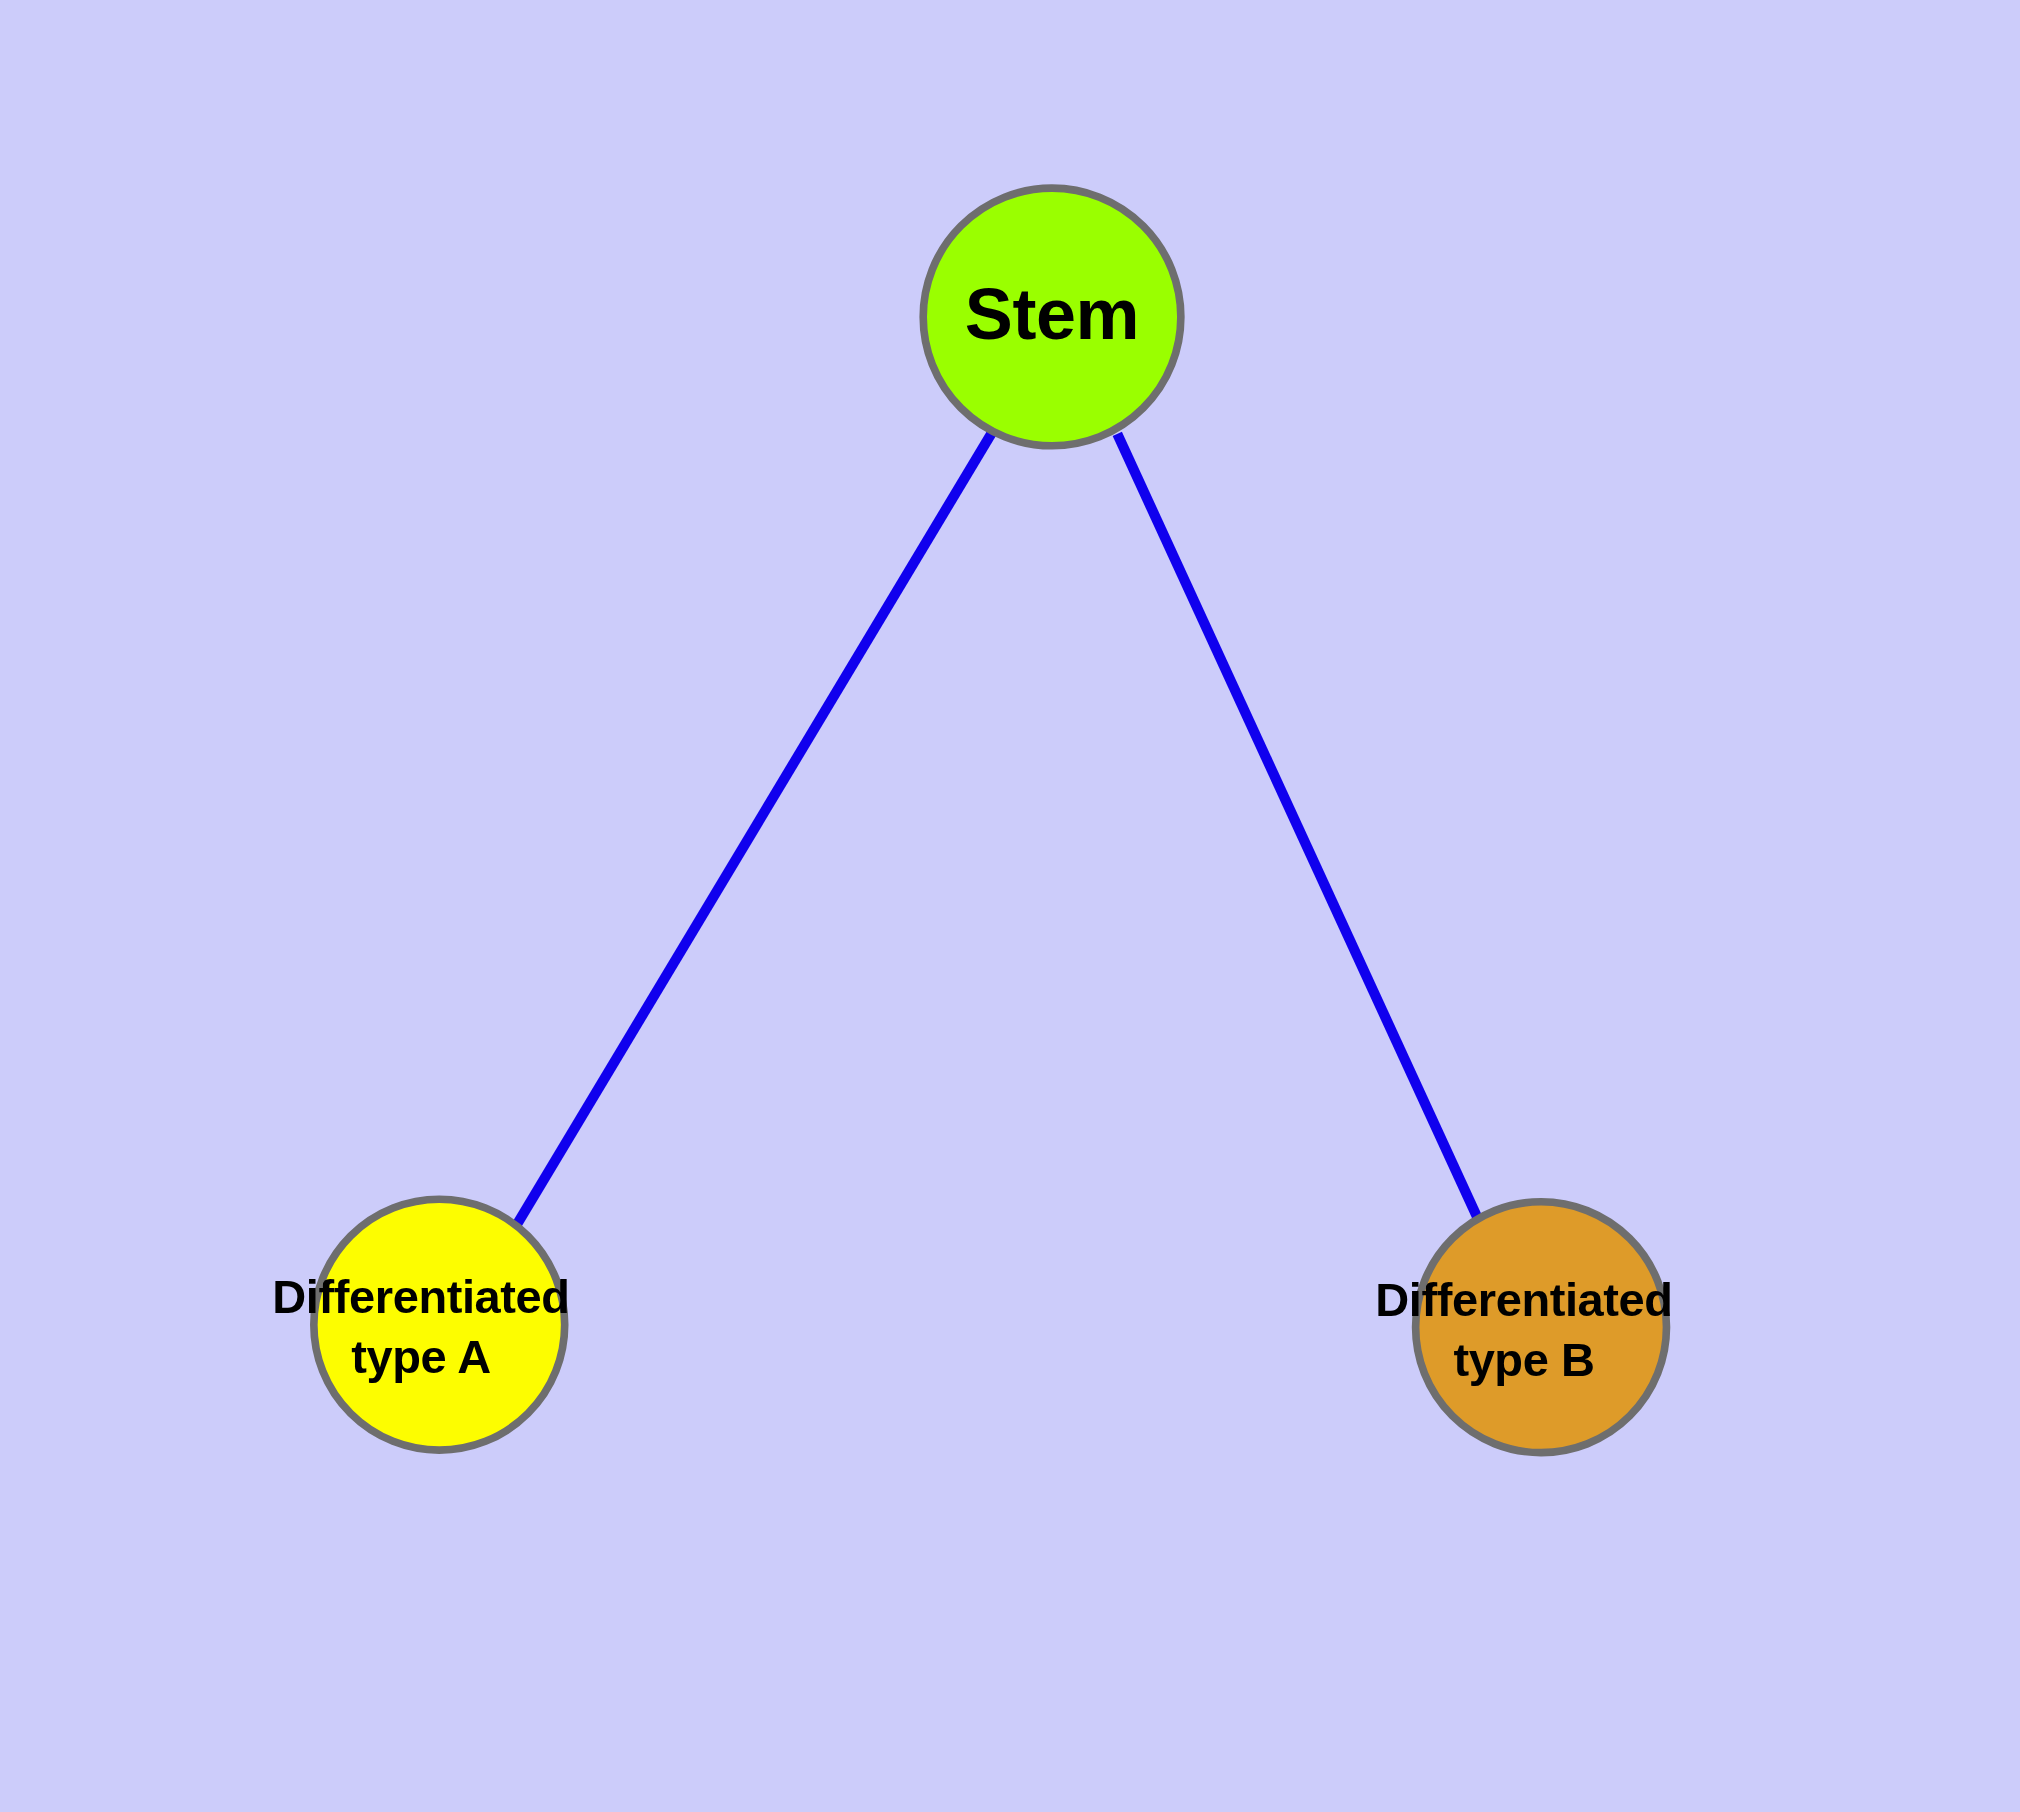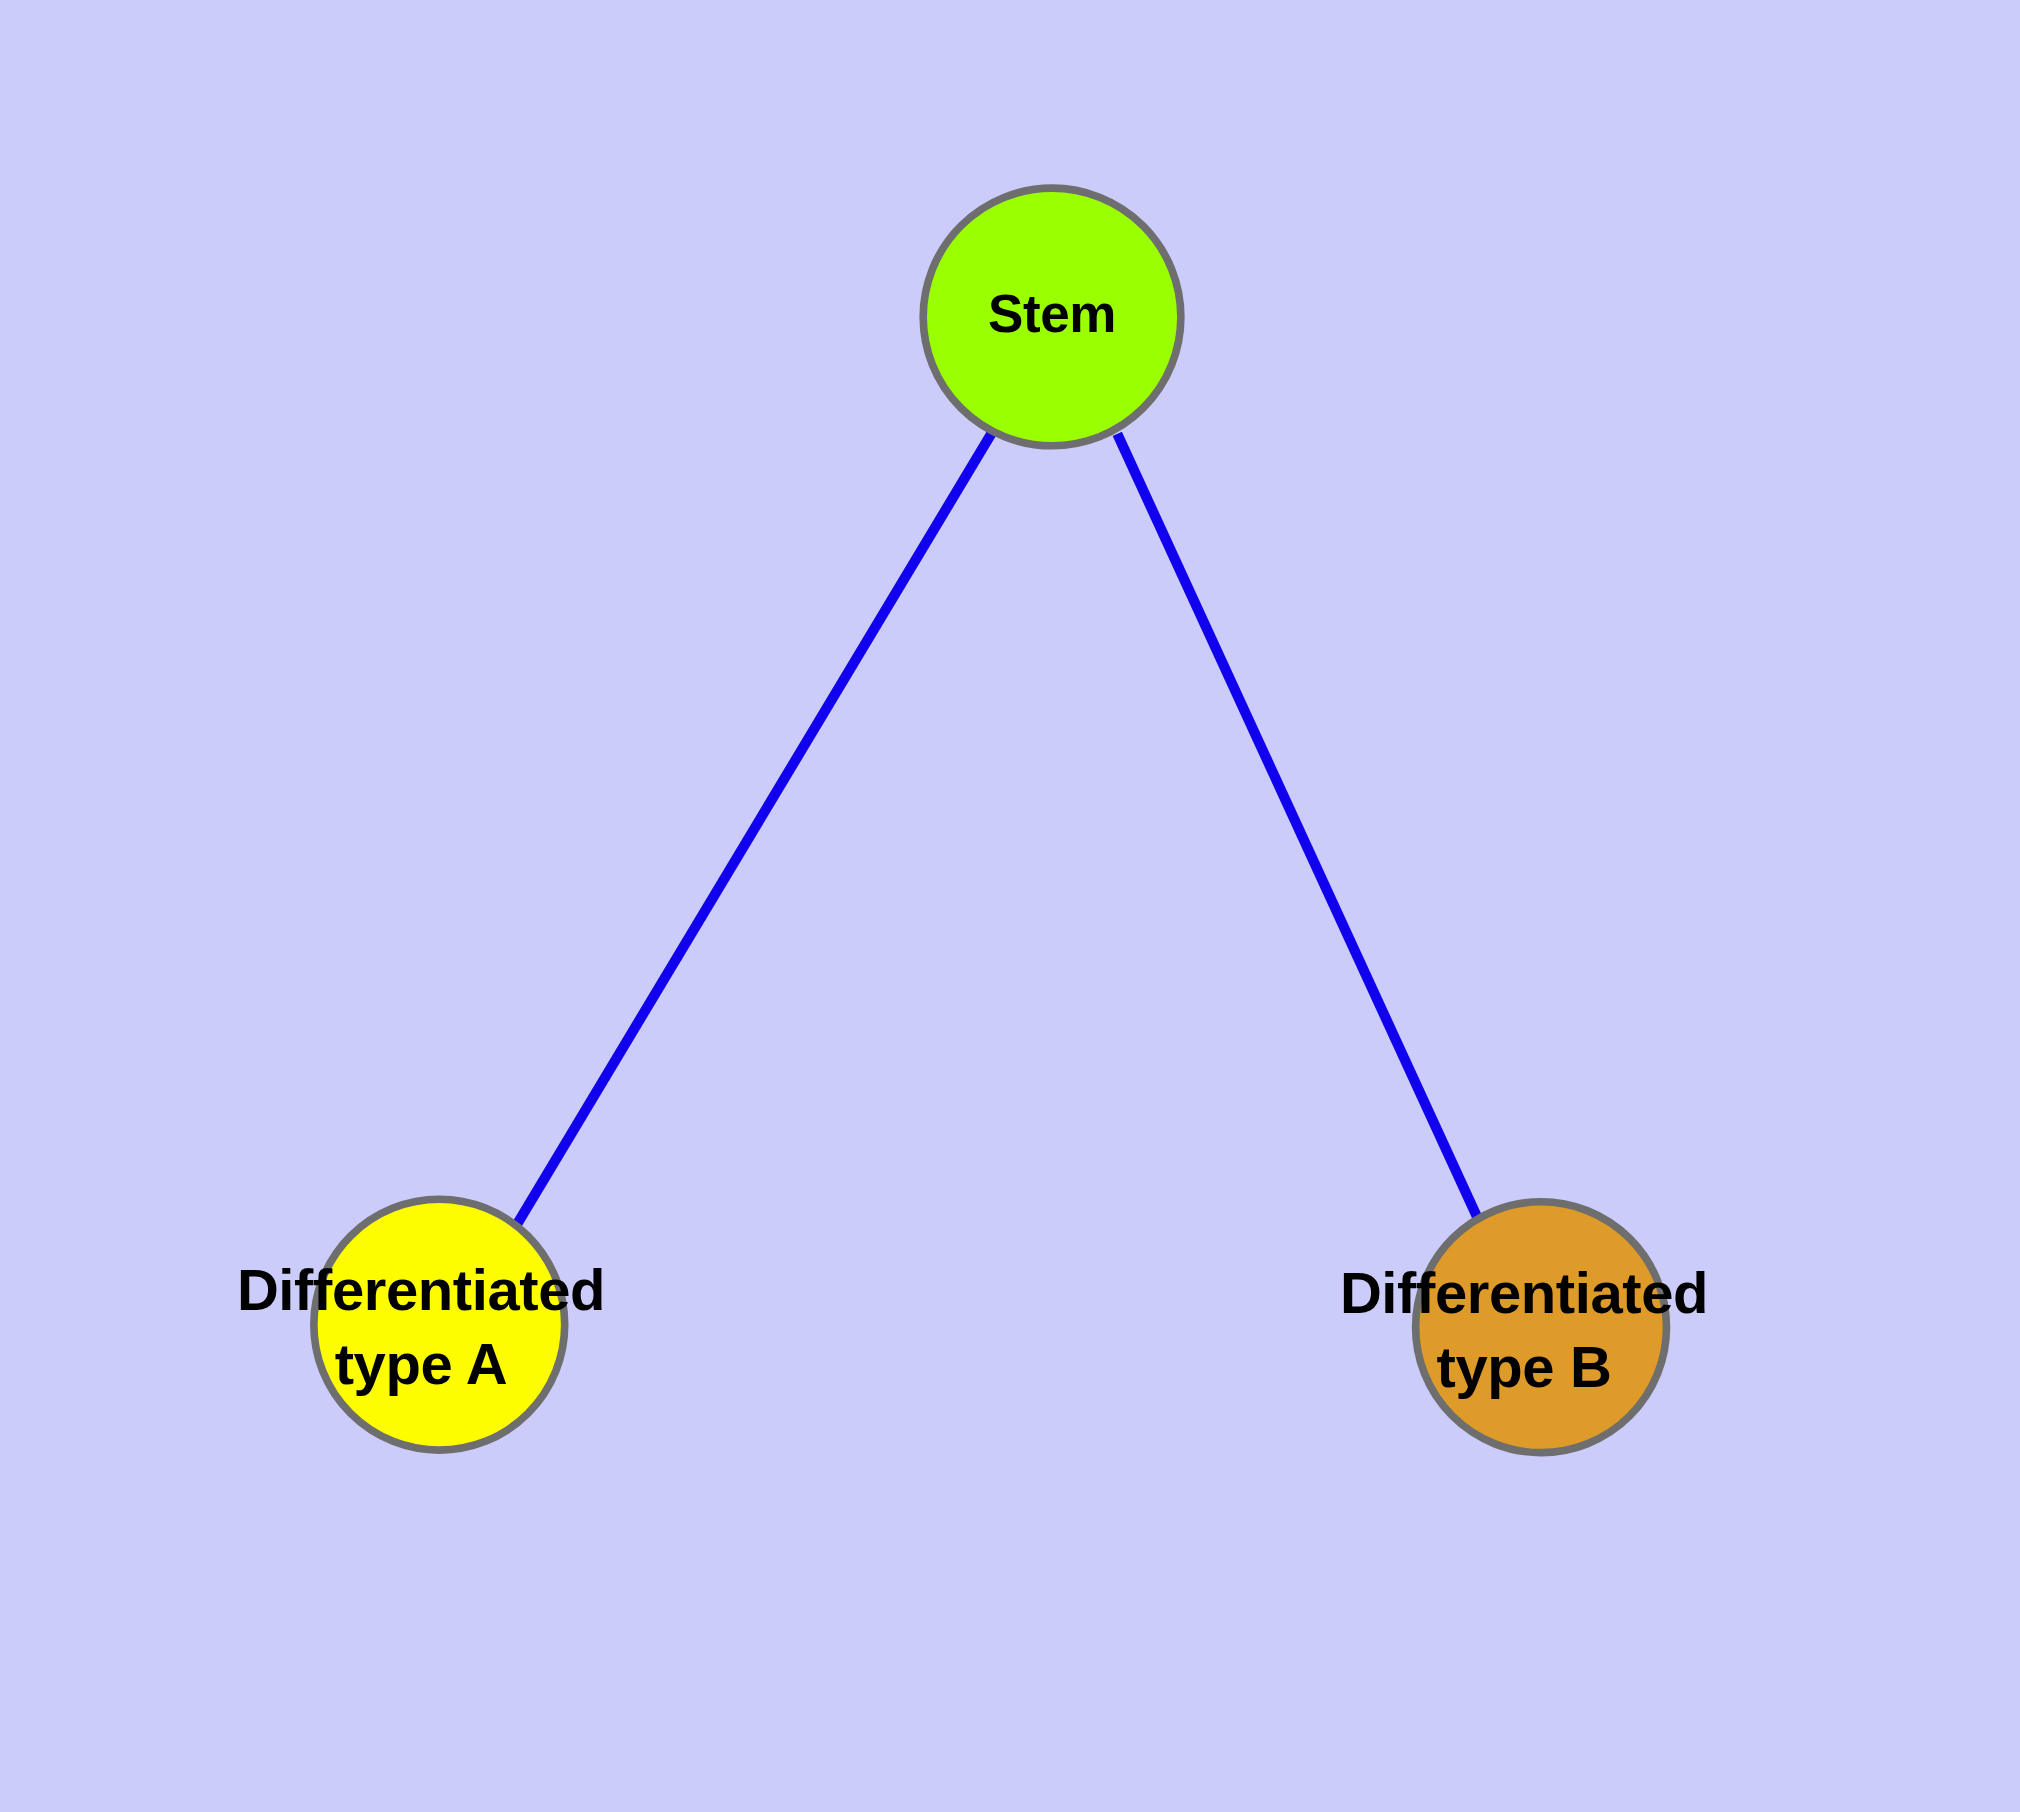--- a/index.html
+++ b/index.html
@@ -33,24 +33,24 @@
     text-align: center;
     font-weight: bold;
     color: #000000;
     white-space: pre;
     line-height: 1.28;
     letter-spacing: -0.4px;
     transform: translate(-50%, -50%);
     pointer-events: none;
   }
   .node-label.root {
-    font-size: 53px;
+    font-size: 72px;
   }
   .node-label.leaf {
-    font-size: 58px;
+    font-size: 47px;
   }
 </style>
 </head>
 <body>
 
 <div id="canvas">
 
   <div id="bg-rect" style="background: rgb(204, 204, 250);"></div>
 
   <svg id="graph-svg" viewBox="0 0 2384 2138">

